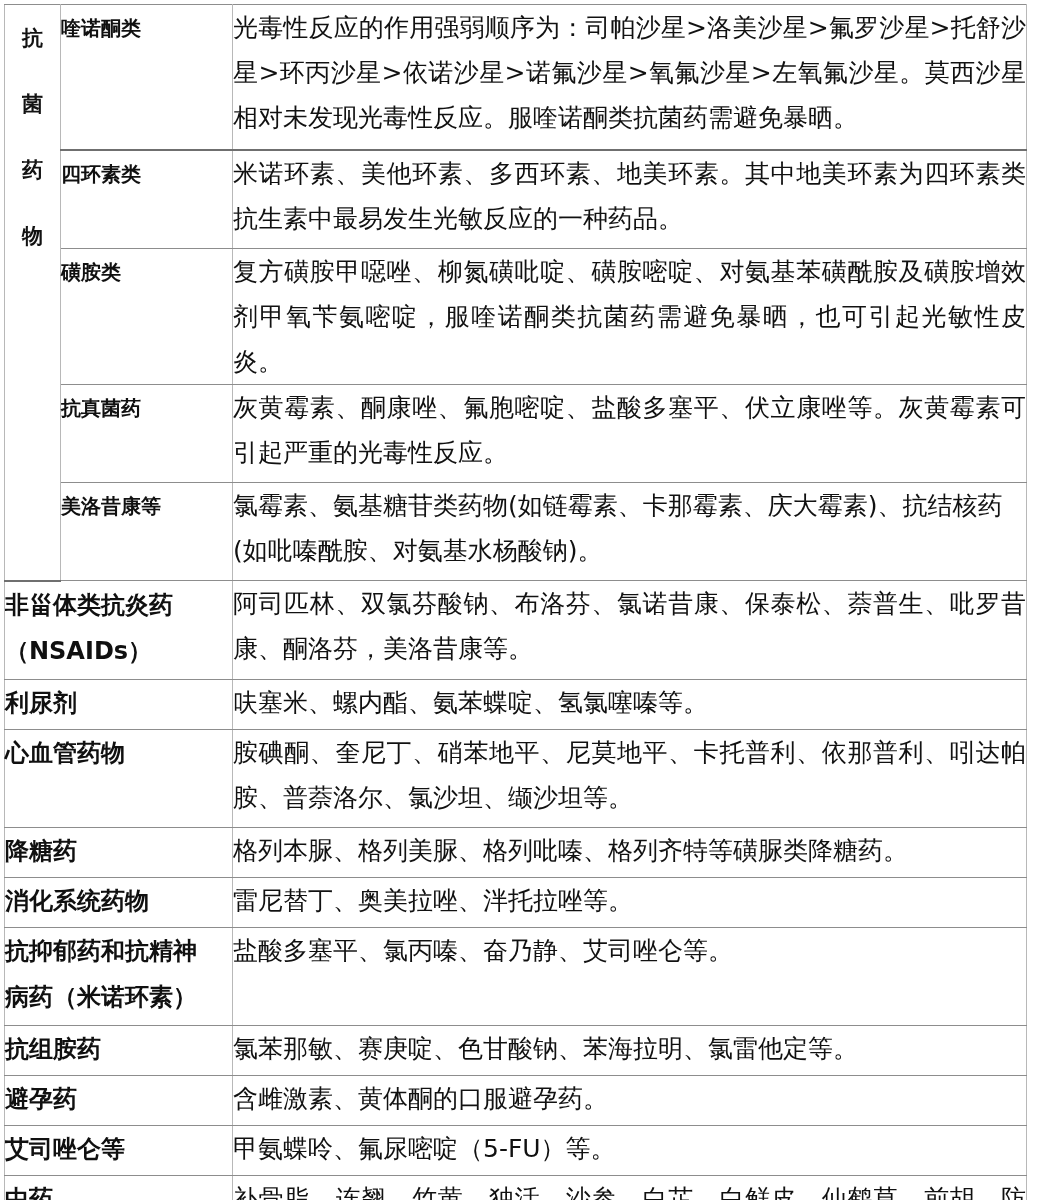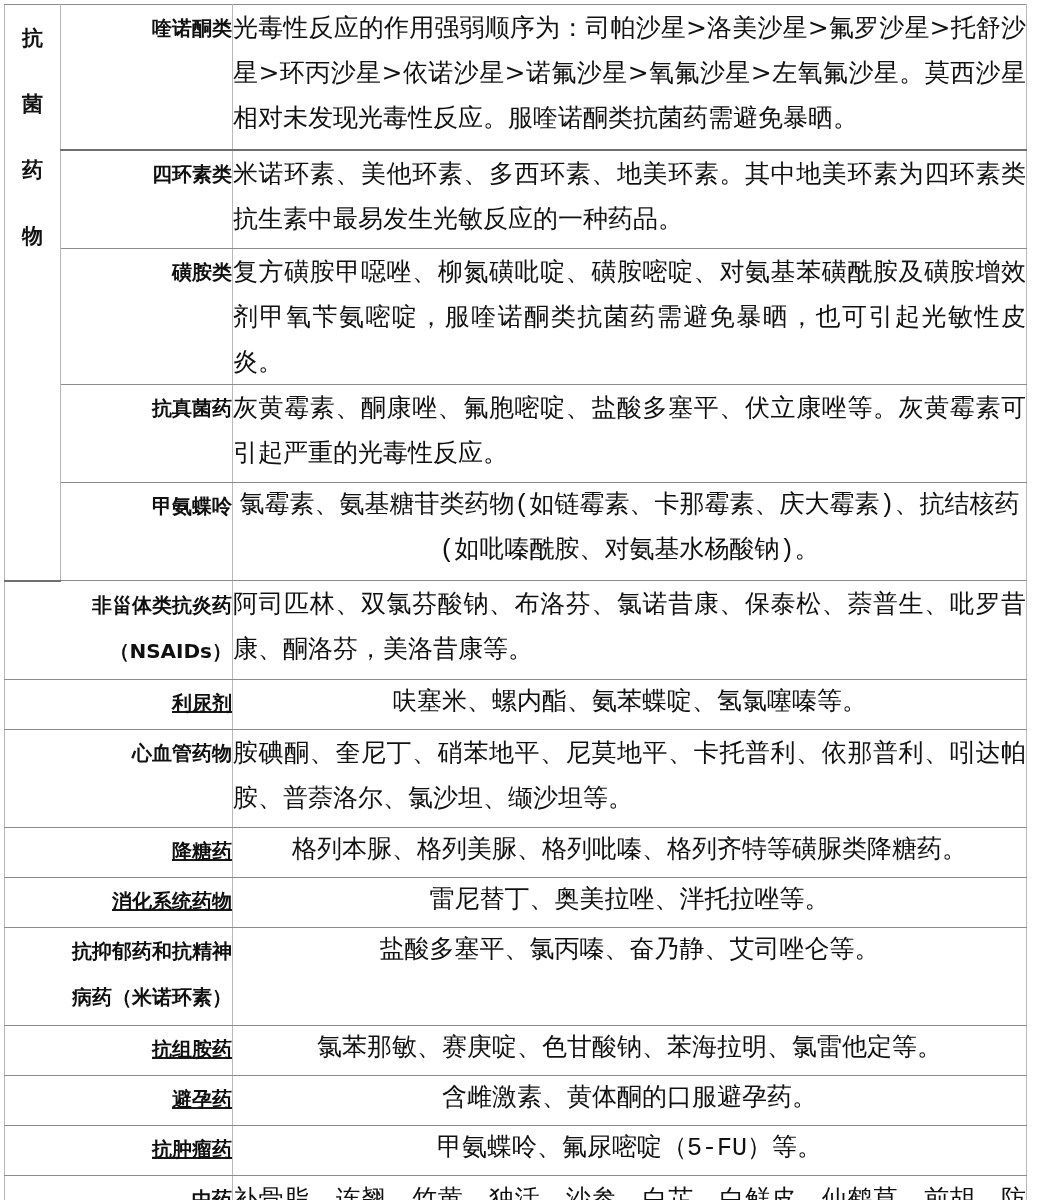--- a/index.html
+++ b/index.html
@@ -56,57 +56,57 @@
     font-weight: bold;
     line-height: 66px;
     letter-spacing: 0;
     text-align: center;
     color: #121212;
   }
   .vert-label span { display: block; }
 
   
   .sub-cell {
-    text-align: right;
+    text-align: left;
     vertical-align: top;
     padding: 12px 6px 10px 6px;
     margin-top: 12px;
   }
   .sub-label {
     font-size: 20px;
     font-weight: bold;
     line-height: 46px;
     color: #101010;
     white-space: normal;
   }
   .sub-label .l2 { display: block; }
 
   
-  .sub-cell.wide .sub-label { font-size: 20px; }
+  .sub-cell.wide .sub-label { font-size: 24px; }
 
   
   .detail-cell {
     padding: 10px 8px 10px 12px;
     vertical-align: top;
   }
   .detail-text {
     font-size: 25px;
     line-height: 45px;
     color: #111111;
     text-align: justify;
     text-justify: inter-character;
     word-break: break-all;
     letter-spacing: 0px;
   }
-  .detail-text.nojust { text-align: center; font-family: Liberation Mono, monospace; }
+  .detail-text.nojust { text-align: left; }
 
   
   .h3 { height: 144px; }
   .h2 { height: 97px; }
-  .h1 { height: 49px; text-decoration: underline; }
+  .h1 { height: 49px; }
 
   
   tr.thick-under > td { border-bottom: 2px solid #6f6f6f; }
 
   
   table.drug-table { border: 1px solid #9a9a9a; }
 </style>
 </head>
 <body>
 
@@ -159,21 +159,21 @@
         <td class="sub-cell h2">
           <div class="sub-label">抗真菌药</div>
         </td>
         <td class="detail-cell">
           <div class="detail-text">灰黄霉素、酮康唑、氟胞嘧啶、盐酸多塞平、伏立康唑等。灰黄霉素可引起严重的光毒性反应。</div>
         </td>
       </tr>
 
       <tr>
         <td class="sub-cell h2">
-          <div class="sub-label">甲氨蝶呤</div>
+          <div class="sub-label">美洛昔康等</div>
         </td>
         <td class="detail-cell">
           <div class="detail-text nojust">氯霉素、氨基糖苷类药物(如链霉素、卡那霉素、庆大霉素)、抗结核药(如吡嗪酰胺、对氨基水杨酸钠)。</div>
         </td>
       </tr>
 
       <tr>
         <td class="sub-cell wide h2" colspan="2">
           <div class="sub-label">
             <span>非甾体类抗炎药</span>
@@ -246,21 +246,21 @@
         <td class="sub-cell wide h1" colspan="2">
           <div class="sub-label">避孕药</div>
         </td>
         <td class="detail-cell">
           <div class="detail-text nojust">含雌激素、黄体酮的口服避孕药。</div>
         </td>
       </tr>
 
       <tr>
         <td class="sub-cell wide h1" colspan="2">
-          <div class="sub-label">抗肿瘤药</div>
+          <div class="sub-label">艾司唑仑等</div>
         </td>
         <td class="detail-cell">
           <div class="detail-text nojust">甲氨蝶呤、氟尿嘧啶（5-FU）等。</div>
         </td>
       </tr>
 
       <tr>
         <td class="sub-cell wide h2" colspan="2">
           <div class="sub-label">中药</div>
         </td>

